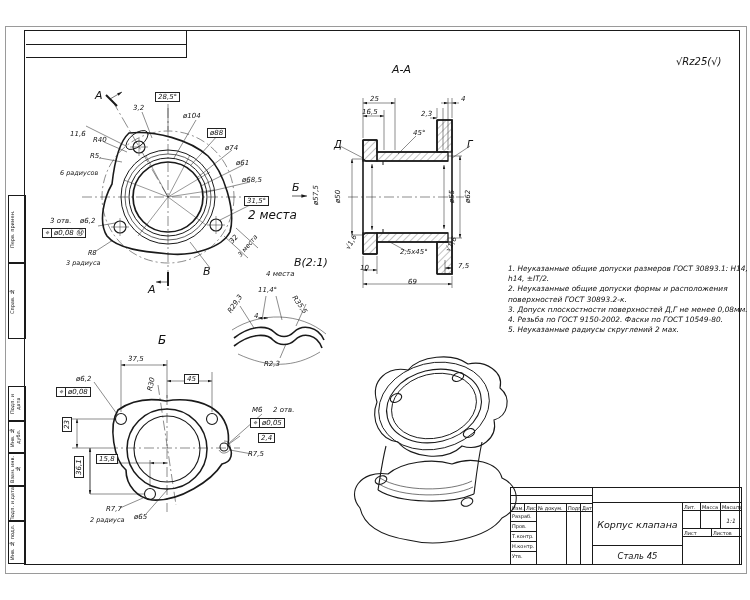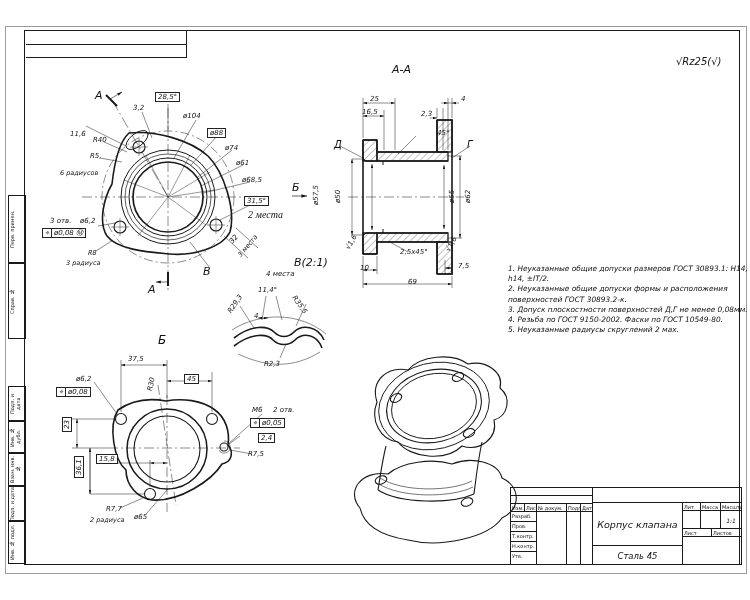--- a/index.html
+++ b/index.html
@@ -269,42 +269,42 @@
       <span class="dim" style="left: 148px; top: 284px; font-size: 11px;">А</span>
       <span class="dim" style="left: 70px; top: 130px;">11,6</span>
       <span class="dim" style="left: 133px; top: 104px;">3,2</span>
       <span class="dim bx" style="left: 155px; top: 92px;">28,5°</span>
       <span class="dim" style="left: 183px; top: 112px;">ø104</span>
       <span class="dim bx" style="left: 207px; top: 128px;">ø88</span>
       <span class="dim" style="left: 225px; top: 144px;">ø74</span>
       <span class="dim" style="left: 236px; top: 159px;">ø61</span>
       <span class="dim" style="left: 242px; top: 176px;">ø68,5</span>
       <span class="dim bx" style="left: 244px; top: 196px;">31,5°</span>
-      <span class="dim" style="left: 248px; top: 209px; font-size: 10px; font-family: Liberation Serif, serif;">2 места</span>
+      <span class="dim" style="left: 248px; top: 209px; font-size: 12px;">2 места</span>
       <span class="dim" style="left: 93px; top: 136px;">R40</span>
       <span class="dim" style="left: 90px; top: 152px;">R5,</span>
       <span class="dim" style="left: 60px; top: 162px; font-size: 6.5px; margin-top: 8px;">6 радиусов</span>
       <span class="dim" style="left: 50px; top: 217px;">3 отв.</span>
       <span class="dim" style="left: 80px; top: 217px;">ø6,2</span>
       <span class="dim gdt" style="left: 42px; top: 228px;">
         <span class="gc">⌖</span>
         <span class="gc">ø0,08 Ⓜ</span>
       </span>
       <span class="dim" style="left: 88px; top: 249px; font-family: Liberation Mono, monospace;">R8</span>
       <span class="dim" style="left: 66px; top: 260px; font-size: 6.5px;">3 радиуса</span>
       <span class="dim" style="left: 228px; top: 240px; transform: rotate(-50deg);">32</span>
       <span class="dim" style="left: 237px; top: 254px; font-size: 6.5px; transform: rotate(-50deg);">3 места</span>
       <span class="dim" style="left: 292px; top: 182px; font-size: 11px;">Б</span>
       <span class="dim" style="left: 203px; top: 266px; font-size: 11px;">В</span>
       <span class="dim" style="left: 392px; top: 64px; font-size: 11px;">А-А</span>
       <span class="dim" style="left: 370px; top: 95px;">25</span>
       <span class="dim" style="left: 362px; top: 108px;">16,5</span>
       <span class="dim" style="left: 421px; top: 110px;">2,3</span>
       <span class="dim" style="left: 461px; top: 95px;">4</span>
-      <span class="dim" style="left: 437px; top: 129px; text-align: center;">45°</span>
+      <span class="dim" style="left: 413px; top: 129px; text-align: center;">45°</span>
       <span class="dim" style="left: 334px; top: 139px; font-size: 10px;">Д</span>
       <span class="dim" style="left: 467px; top: 139px; font-size: 10px;">Г</span>
       <span class="dim" style="left: 312px; top: 205px; transform: rotate(-90deg);">ø57,5</span>
       <span class="dim" style="left: 334px; top: 203px; transform: rotate(-90deg);">ø50</span>
       <span class="dim" style="left: 448px; top: 203px; transform: rotate(-90deg);">ø55</span>
       <span class="dim" style="left: 464px; top: 203px; transform: rotate(-90deg);">ø62</span>
       <span class="dim" style="left: 344px; top: 247px; transform: rotate(-60deg);">√1,6</span>
       <span class="dim" style="left: 444px; top: 249px; transform: rotate(-60deg);">√1,6</span>
       <span class="dim" style="left: 400px; top: 248px;">2,5x45°</span>
       <span class="dim" style="left: 360px; top: 264px;">10</span>

